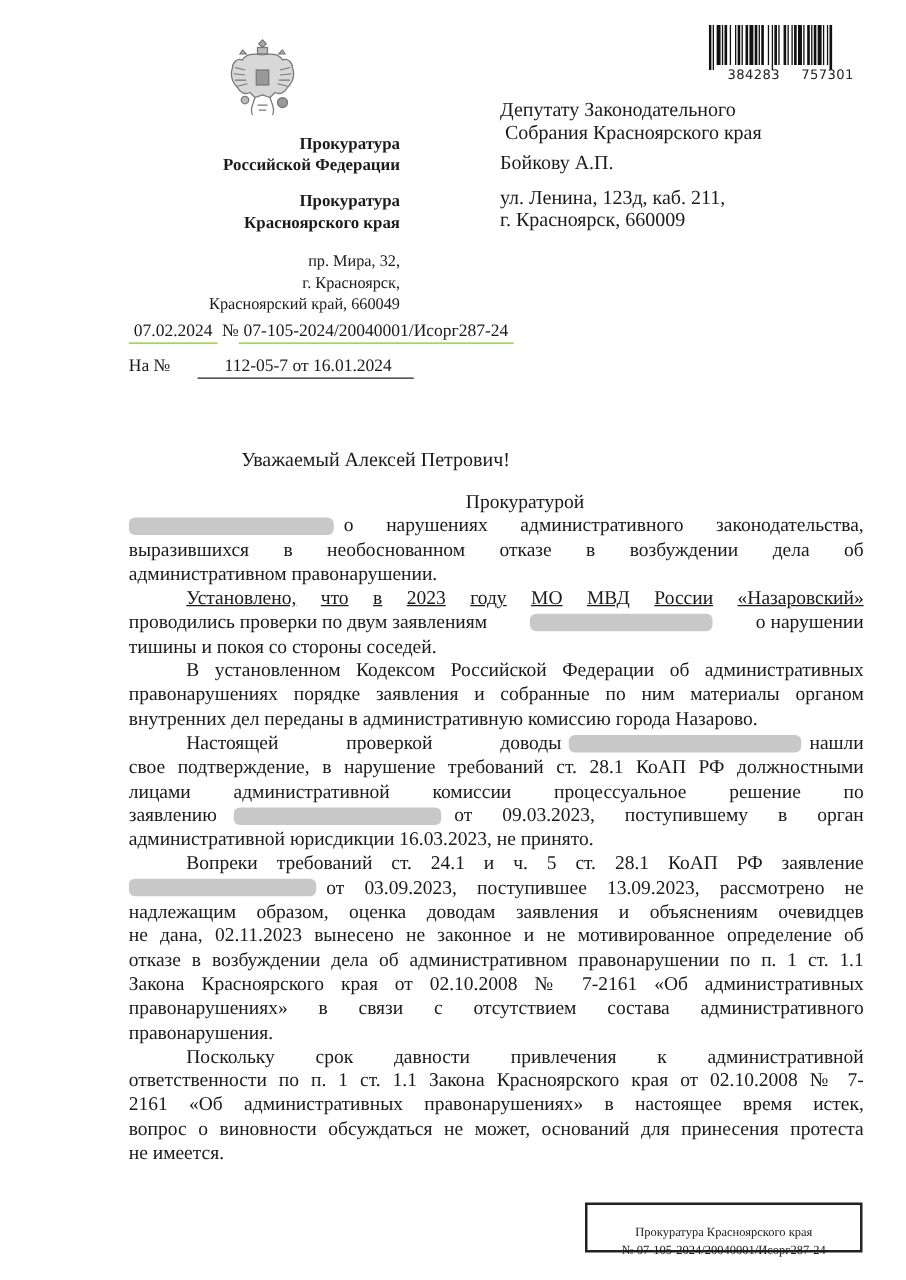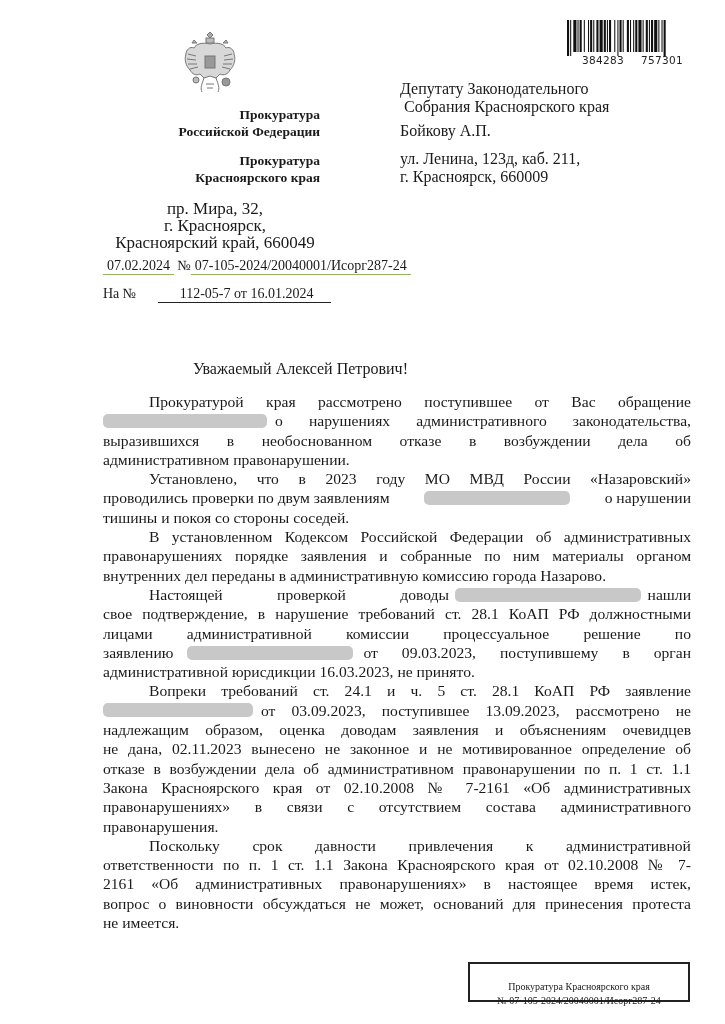--- a/index.html
+++ b/index.html
@@ -1,21 +1,21 @@
 <!DOCTYPE html>
 <html><head>
 <meta charset="utf-8">
 <style>
   html, body { margin: 0; padding: 0; background: #ffffff; }
   body { width: 725px; height: 1024px; position: relative; overflow: hidden;
          font-family: "Liberation Serif", "DejaVu Serif", serif; color: #1a1a1a; }
   .abs { position: absolute; }
   .emblem { left: 180px; top: 28px; width: 60px; height: 68px; }
   .org { left: 110px; width: 210px; text-align: right; font-weight: bold; font-size: 13.5px; line-height: 17px; }
-  .org-addr { left: 110px; top: 200px; width: 210px; text-align: center; font-size: 17px; line-height: 17px; }
+  .org-addr { left: 110px; top: 200px; width: 210px; text-align: right; font-size: 13px; line-height: 17px; }
   .barcode { left: 567px; top: 20px; width: 125px; height: 36px; }
   .barcode-num { top: 54px; font-family: "DejaVu Sans", sans-serif; font-size: 10.5px; color: #222; letter-spacing: 0.3px; }
   .recipient { left: 400px; font-size: 16px; line-height: 18px; }
   .reg-line { top: 258px; left: 103px; font-size: 14px; white-space: nowrap; }
   .reg-line .u { border-bottom: 1px solid #84cc16; display: inline-block; padding: 0 4px; }
   .ref-line { top: 286px; left: 103px; font-size: 14px; white-space: nowrap; }
   .ref-line .u { border-bottom: 1px solid #222; display: inline-block; padding: 0 18px 0 22px; margin-left: 18px; }
   .greeting { top: 360px; left: 0; width: 601px; text-align: center; font-size: 16px; }
   .body-text { left: 103px; width: 588px; top: 392px; font-size: 15.6px; line-height: 19.3px; }
   .line { display: block; text-align: justify; text-align-last: justify; height: 19.3px; overflow: hidden; white-space: nowrap; }
@@ -113,21 +113,21 @@
 </div>
 <div class="abs ref-line">
   <span>На №</span>
   <span class="u">112-05-7 от 16.01.2024</span>
 </div>
 
 <div class="abs greeting">Уважаемый Алексей Петрович!</div>
 
 <div class="abs body-text">
 
-  <div class="line flex" style="padding-left:46px;">
+  <div class="line flex" style="padding-left:46px;flex-direction:column;">
       <span>Прокуратурой</span>
       <span>края</span>
       <span>рассмотрено</span>
       <span>поступившее</span>
       <span>от</span>
       <span>Вас</span>
       <span>обращение</span>
     </div>
   <div class="line flex">
     <span class="redact" style="width: 164px; background: rgb(200, 200, 200);"></span>
@@ -143,21 +143,21 @@
       <span>в</span>
       <span>необоснованном</span>
       <span>отказе</span>
       <span>в</span>
       <span>возбуждении</span>
       <span>дела</span>
       <span>об</span>
     </div>
   <div class="line last">административном правонарушении.</div>
 
-  <div class="line flex" style="padding-left:46px;">
+  <div class="line flex" style="padding-left:46px;text-decoration:underline;">
       <span>Установлено,</span>
       <span>что</span>
       <span>в</span>
       <span>2023</span>
       <span>году</span>
       <span>МО</span>
       <span>МВД</span>
       <span>России</span>
       <span>«Назаровский»</span>
     </div>

